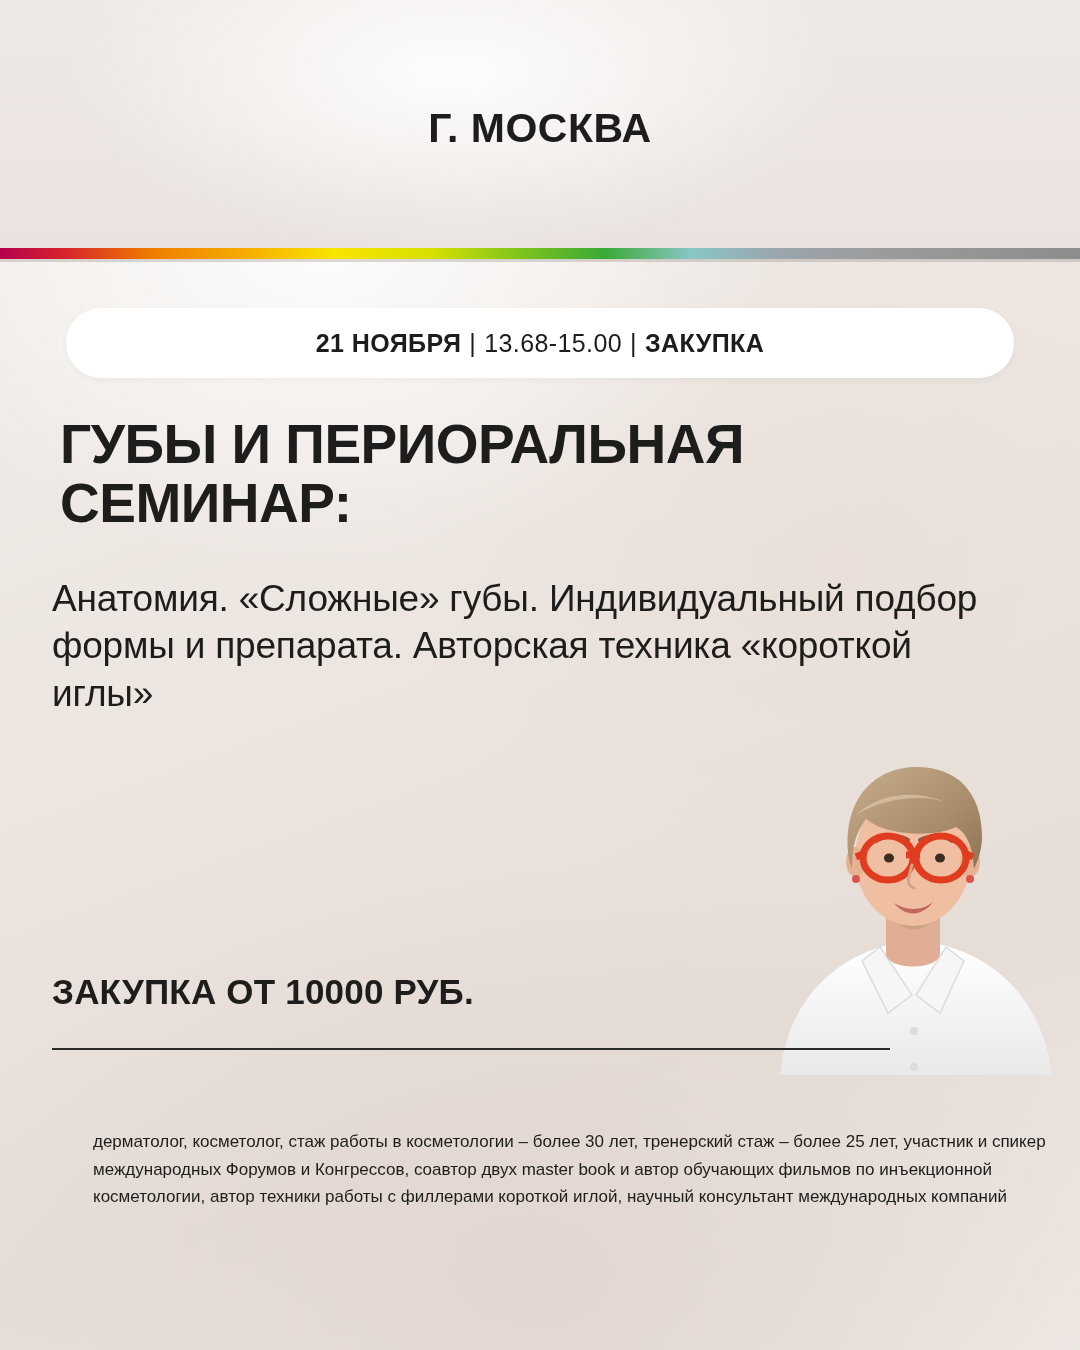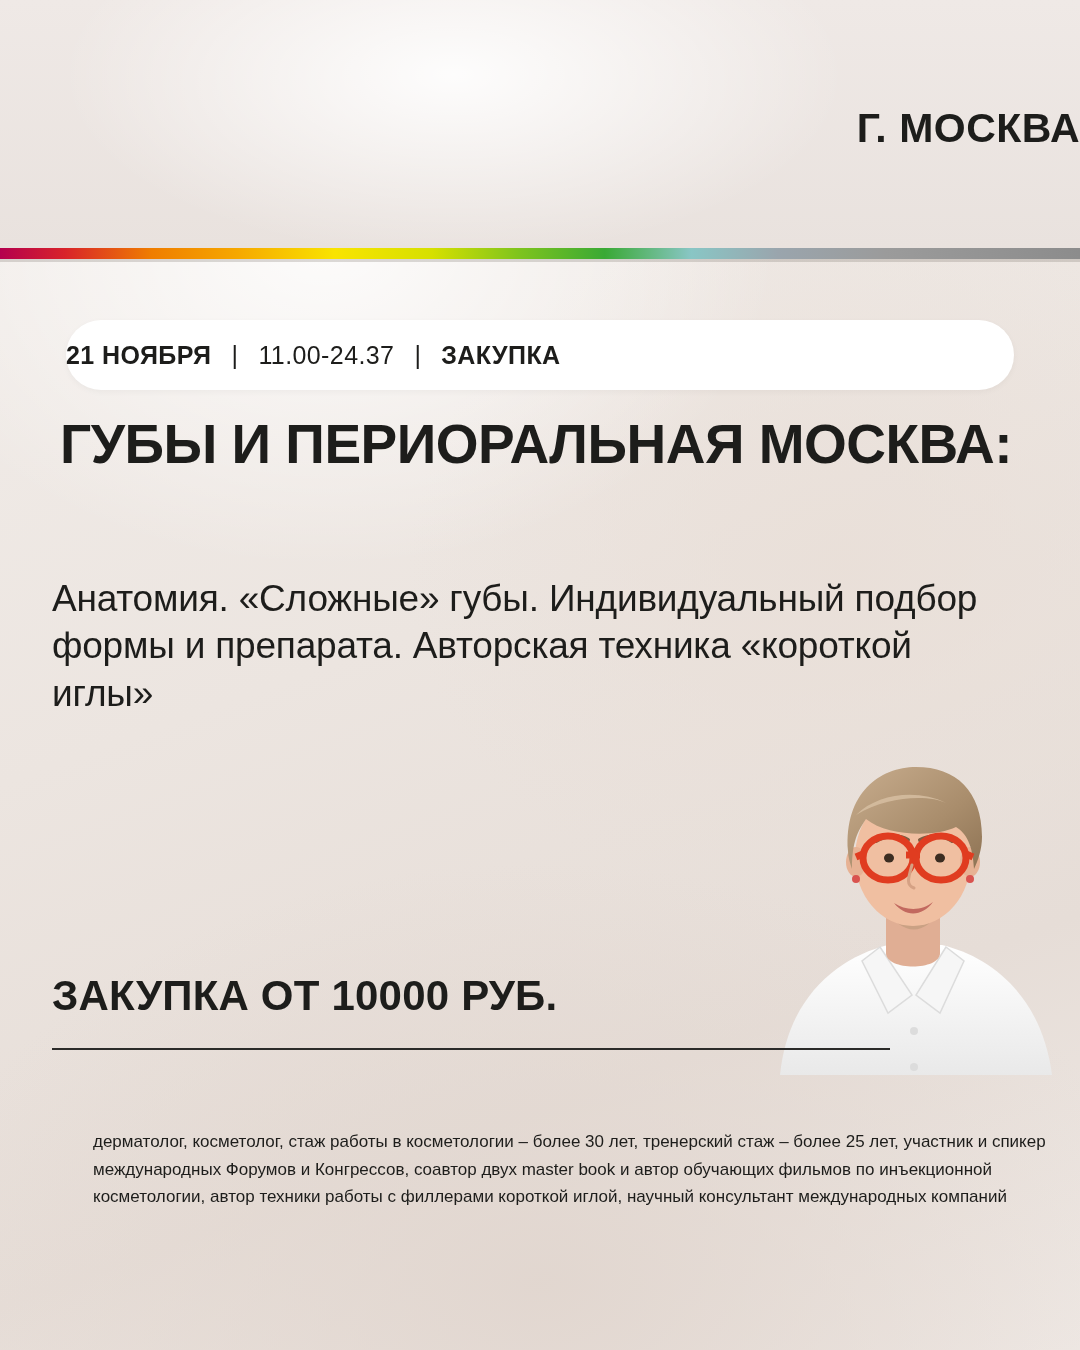--- a/index.html
+++ b/index.html
@@ -37,21 +37,21 @@
     background:
       radial-gradient(ellipse 560px 260px at 42% 30%, rgba(255,255,255,0.9) 0%, rgba(255,255,255,0) 70%),
       linear-gradient(180deg, #efe9e6 0%, #e9e2de 100%);
   }
 
   .city-title {
     position: absolute;
     top: 105px;
     left: 0;
     width: 1080px;
-    text-align: right;
+    text-align: center;
     font-size: 41px;
     font-weight: bold;
     letter-spacing: 0.5px;
     color: #1d1d1b;
   }
 
   
   .rainbow {
     position: absolute;
     top: 248px;
@@ -77,29 +77,30 @@
     top: 259px;
     left: 0;
     width: 1080px;
     height: 3px;
     background: rgba(120,110,105,0.25);
   }
 
   
   .date-pill {
     position: absolute;
-    top: 320px;
+    top: 308px;
     left: 66px;
     width: 948px;
     height: 70px;
     background: #ffffff;
     border-radius: 35px;
     display: flex;
     align-items: center;
-    gap: 12px;
+    justify-content: center;
+    gap: 0px;
     box-shadow: 0 2px 6px rgba(0,0,0,0.04);
   }
   .date-pill .seg {
     font-size: 25px;
     color: #1d1d1b;
     letter-spacing: 0.4px;
     white-space: nowrap;
   }
   .date-pill .bold { font-weight: bold; }
   .date-pill .sep { padding: 0 8px; font-weight: 400; color: #1d1d1b; }
@@ -137,21 +138,21 @@
     height: 330px;
     overflow: hidden;
   }
   .portrait svg { display: block; }
 
   
   .price {
     position: absolute;
     top: 972px;
     left: 52px;
-    font-size: 42px;
+    font-size: 35px;
     font-weight: bold;
     color: #1d1d1b;
     letter-spacing: 0.2px;
   }
 
   .divider {
     position: absolute;
     top: 1048px;
     left: 52px;
     width: 838px;
@@ -188,26 +189,26 @@
   <div class="top-band"></div>
 
   <div class="city-title">Г. МОСКВА</div>
 
   <div class="rainbow"></div>
   <div class="rainbow-shadow"></div>
 
   <div class="date-pill">
     <span class="seg bold">21 НОЯБРЯ</span>
     <span class="seg sep">|</span>
-    <span class="seg">11.00-24.37</span>
+    <span class="seg">13.68-15.00</span>
     <span class="seg sep">|</span>
     <span class="seg bold">ЗАКУПКА</span>
   </div>
 
-  <div class="headline">ГУБЫ И ПЕРИОРАЛЬНАЯ МОСКВА:</div>
+  <div class="headline">ГУБЫ И ПЕРИОРАЛЬНАЯ СЕМИНАР:</div>
 
   <div class="subhead">Анатомия. «Сложные» губы. Индивидуальный подбор формы и препарата. Авторская техника «короткой иглы»</div>
 
   <div class="portrait">
     <svg width="300" height="330" viewBox="0 0 300 330" xmlns="http://www.w3.org/2000/svg" aria-hidden="true">
       <defs>
         <clipPath id="pc">
             <rect x="0" y="0" width="300" height="330"></rect>
           </clipPath>
         <linearGradient id="shirt" x1="0" y1="0" x2="0" y2="1">

